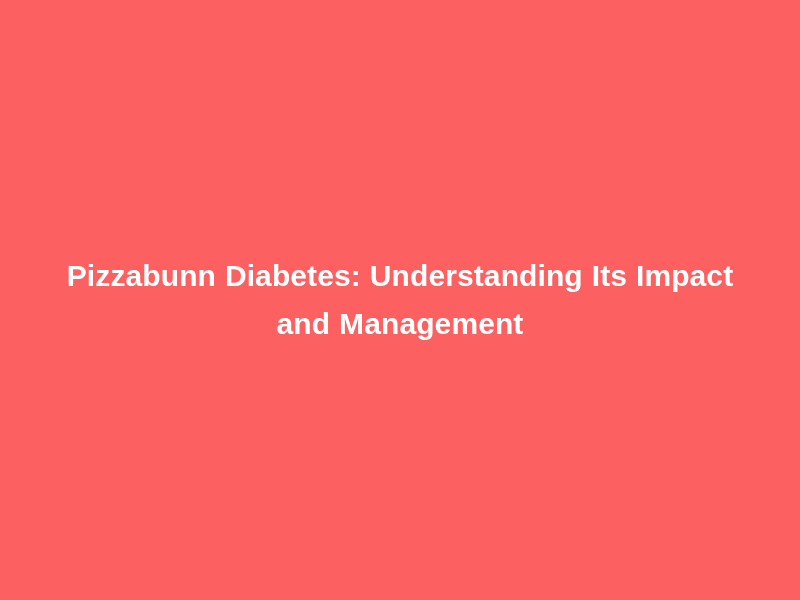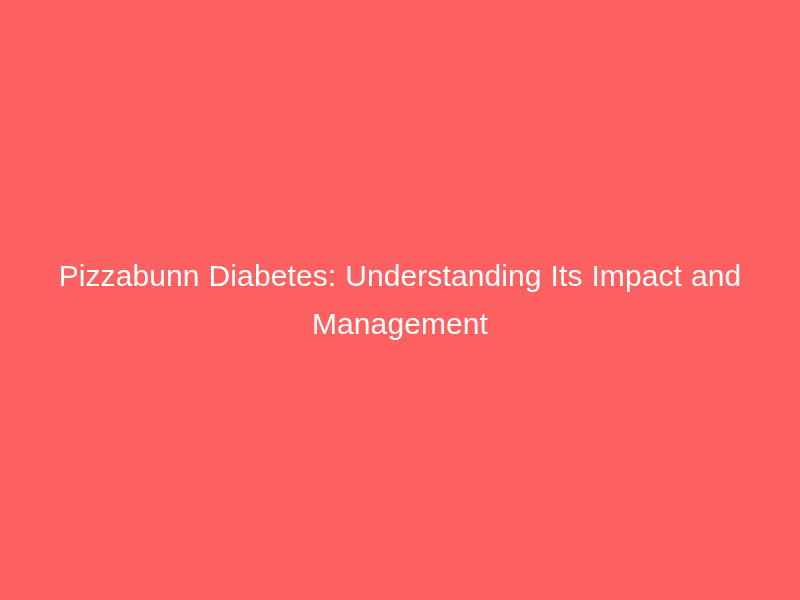--- a/index.html
+++ b/index.html
@@ -30,21 +30,21 @@
 
   
   .headline {
     width: 700px;
     margin: 0;
     padding: 0;
     text-align: center;
     color: #ffffff;
     font-family: "Liberation Sans", sans-serif;
     font-size: 30px;
-    font-weight: 400;
+    font-weight: 700;
     line-height: 48px;
     letter-spacing: 0.1px;
     word-spacing: 0.5px;
     -webkit-font-smoothing: antialiased;
   }
 </style>
 </head>
 <body>
 
 <div class="title-card">

